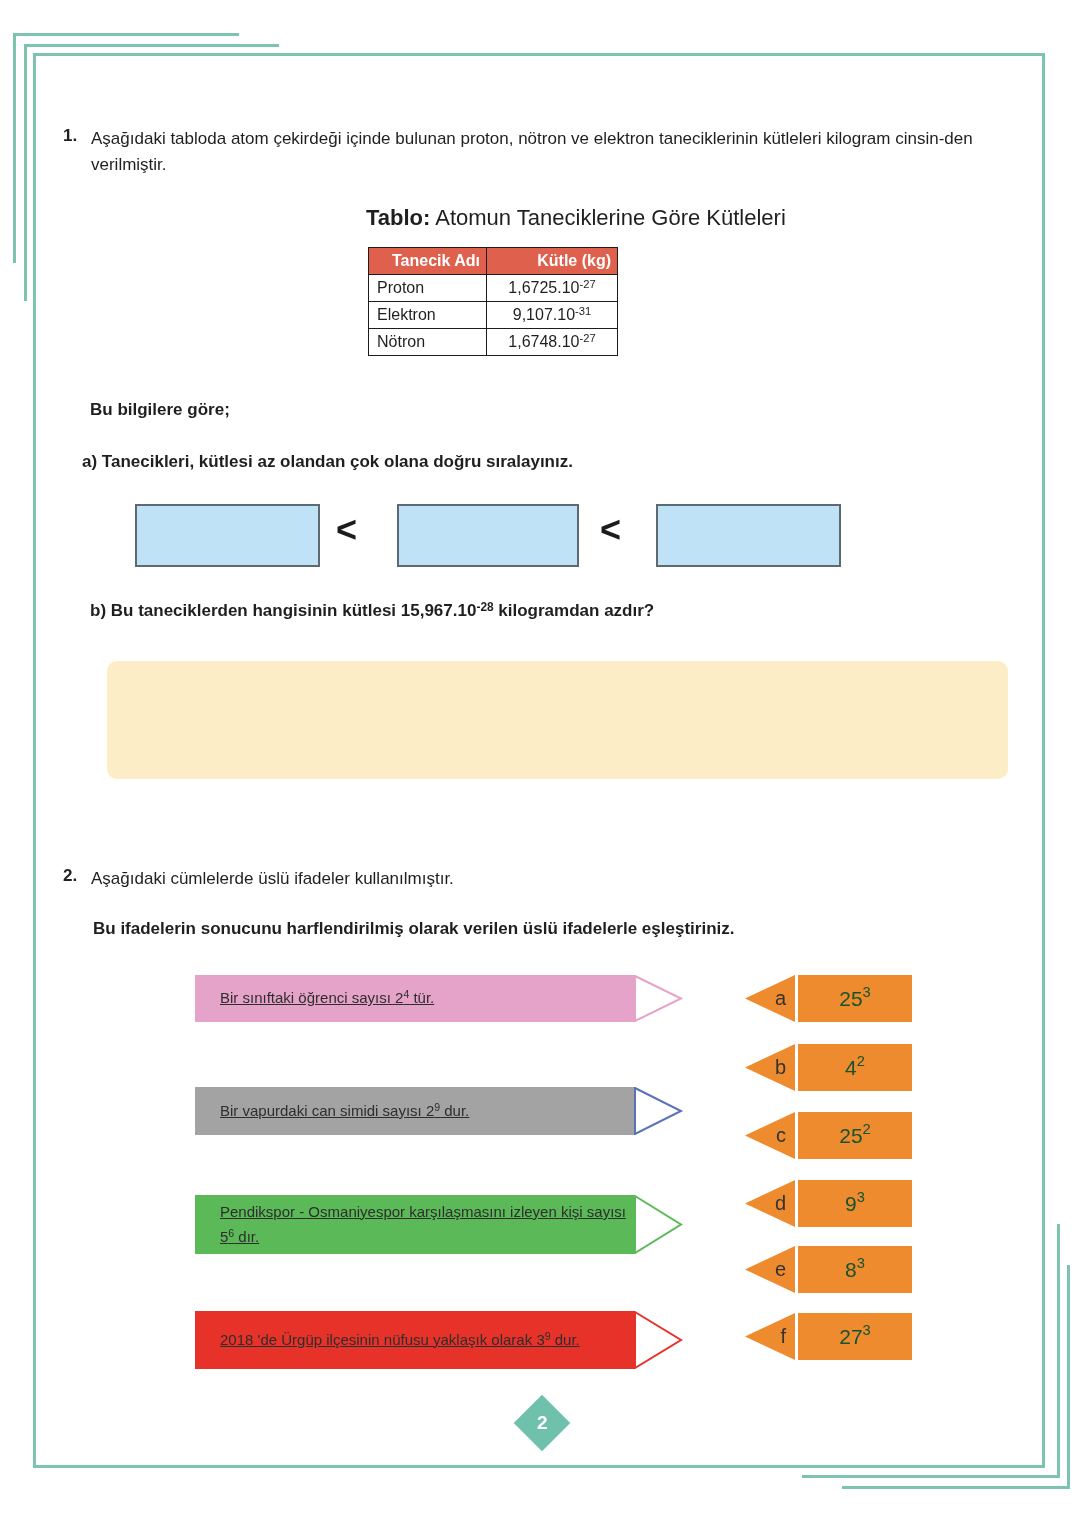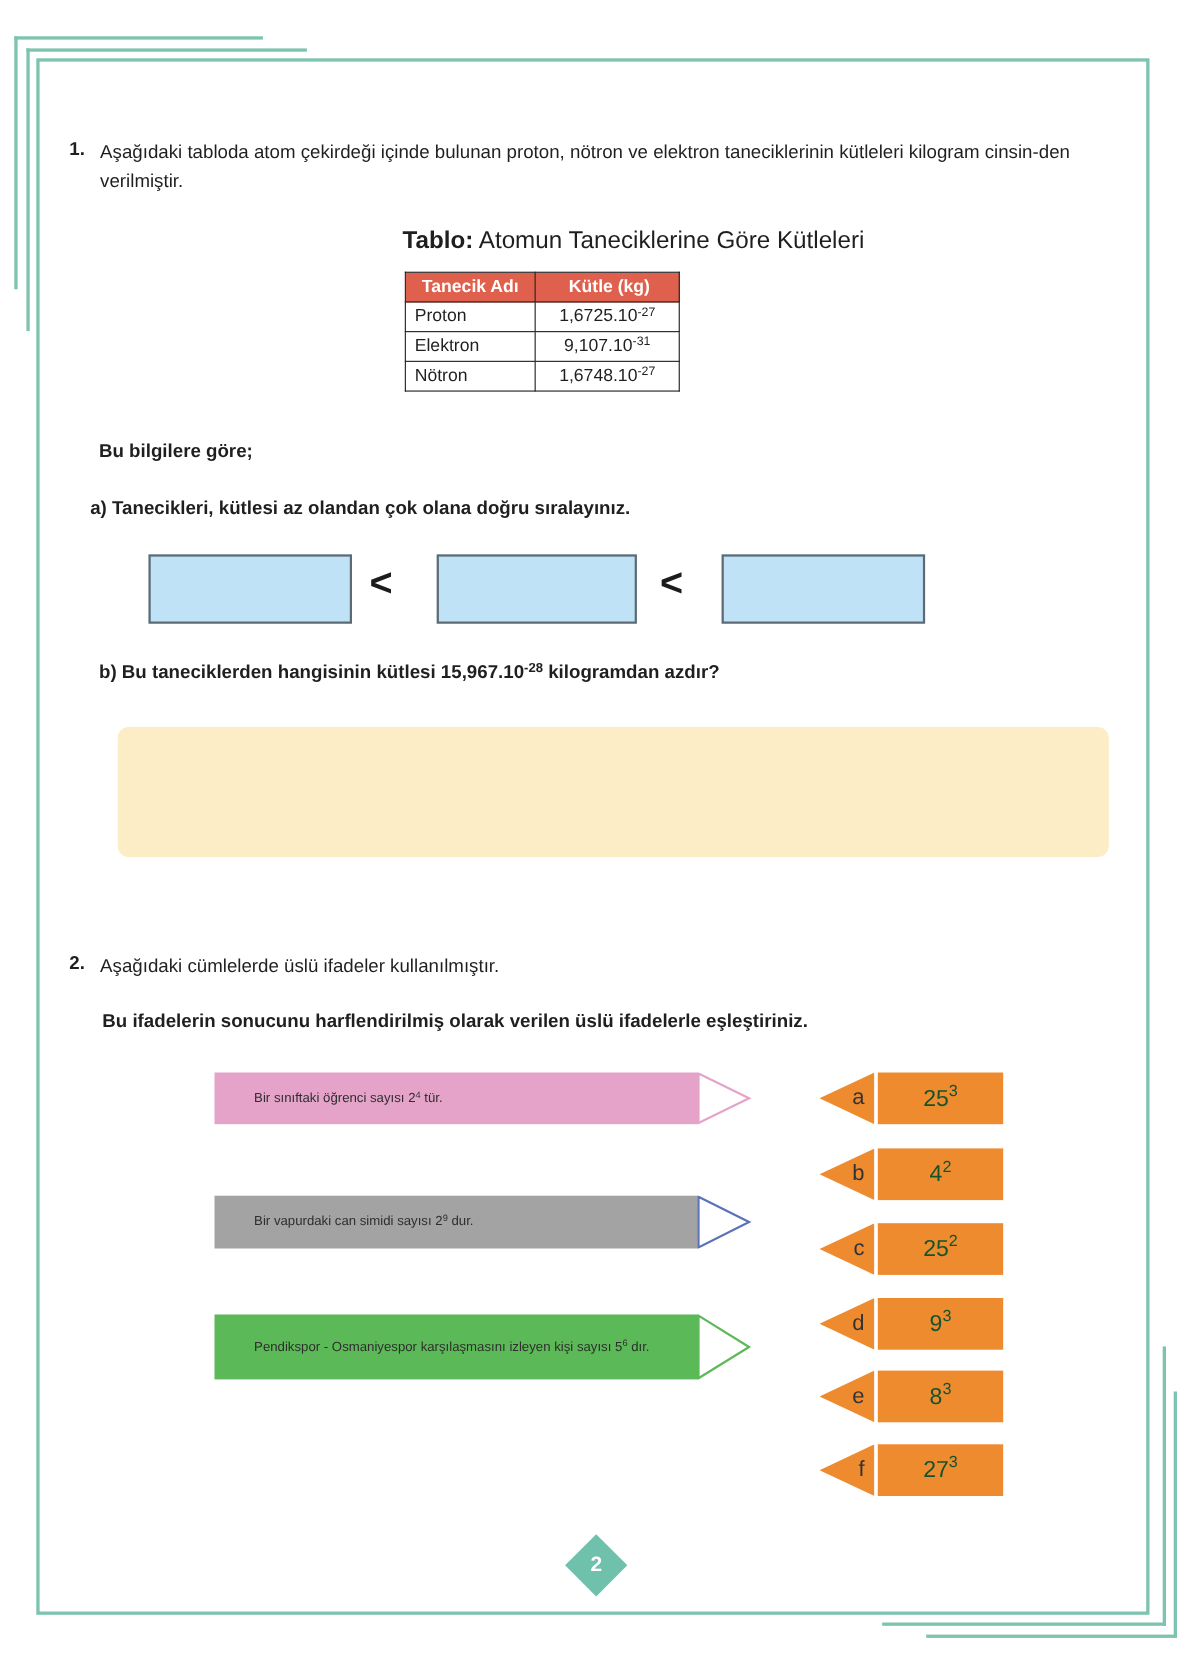--- a/index.html
+++ b/index.html
@@ -13,38 +13,38 @@
   
   .q-row { position:absolute; display:flex; }
   .q-num { font-weight:700; font-size:17px; width:28px; flex:0 0 28px; }
   .q-text { font-size:17px; line-height:1.55; }
   .bold { font-weight:700; }
 
   
   .table-title { position:absolute; left:366px; top:205px; font-size:22px; }
   .mass-table { position:absolute; left:368px; top:247px; border-collapse:collapse; }
   .mass-table th, .mass-table td { border:1.5px solid #1c1c1c; font-size:16px; height:27px; }
-  .mass-table th { background:#df604d; color:#ffffff; font-weight:700; width:118px; text-align:center; padding:2px 6px; }
+  .mass-table th { background:#df604d; color:#ffffff; font-weight:700; width:118px; text-align:right; padding:2px 6px; }
   .mass-table th.col2 { width:131px;padding-left:10px; }
   .mass-table td.name { text-align:left; padding:1px 8px; }
   .mass-table td.mass { text-align:center; padding:1px 6px; }
 
   .sup { font-size:0.7em; vertical-align:baseline; position:relative; top:-0.45em; }
 
   
   .answer-box { position:absolute; height:63px; background:#bfe2f6; border:2px solid #5e6a73; }
   .lt { position:absolute; top:509px; font-size:36px; font-weight:600; color:#1c1c1c; }
 
   
   .cream { position:absolute; left:107px; top:661px; width:901px; height:118px;
            background:#fdedc6; border-radius:10px; }
 
   
   .statement { position:absolute; left:195px; width:440px; display:flex; align-items:center; }
-  .statement .txt { font-size:12px; line-height:1.65; padding-left:36px; color:#2e2e2e; }
+  .statement .txt { font-size:15px; line-height:1.65; padding-left:25px; color:#2e2e2e;text-decoration:underline; }
   .statement svg { position:absolute; left:439px; top:0; }
   .st-pink  { background:#e5a3c9; color:#e5a3c9; }
   .st-blue  { background:#a3a3a3; color:#5a72b8; }
   .st-green { background:#5bba57; color:#5bba57; }
   .st-red   { background:#e73229; color:#e73229; }
   .st-red .txt { max-width:385px; }
 
   
   .answer-item { position:absolute; left:745px; width:167px; height:47px; display:flex; }
   .answer-tri { flex:0 0 50px; background:#ef8b2f; clip-path:polygon(0% 50%,100% 0%,100% 100%);
@@ -134,20 +134,26 @@
       </svg>
   </div>
 
   <div class="statement st-green" style="top:1195px;height:59px;">
     <div class="txt"><span>Pendikspor - Osmaniyespor karşılaşmasını izleyen kişi sayısı 5</span><span class="sup">6</span><span> dır.</span></div>
     <svg width="50" height="59">
         <polygon points="1,1 47,29.5 1,58" fill="#ffffff" stroke="currentColor" stroke-width="2"></polygon>
       </svg>
   </div>
 
+  <div class="statement st-red" style="top:1311px;height:58px;">
+    <div class="txt"><span>2018 'de Ürgüp ilçesinin nüfusu yaklaşık olarak 3</span><span class="sup">9</span><span> dur.</span></div>
+    <svg width="50" height="58">
+        <polygon points="1,1 47,29 1,57" fill="#ffffff" stroke="currentColor" stroke-width="2"></polygon>
+      </svg>
+  </div>
 
   <div class="answer-item" style="top:975px;">
     <div class="answer-tri">
         <span>a</span>
       </div>
     <div class="answer-rect">
         <span>25</span>
         <span class="sup">3</span>
       </div>
   </div>

